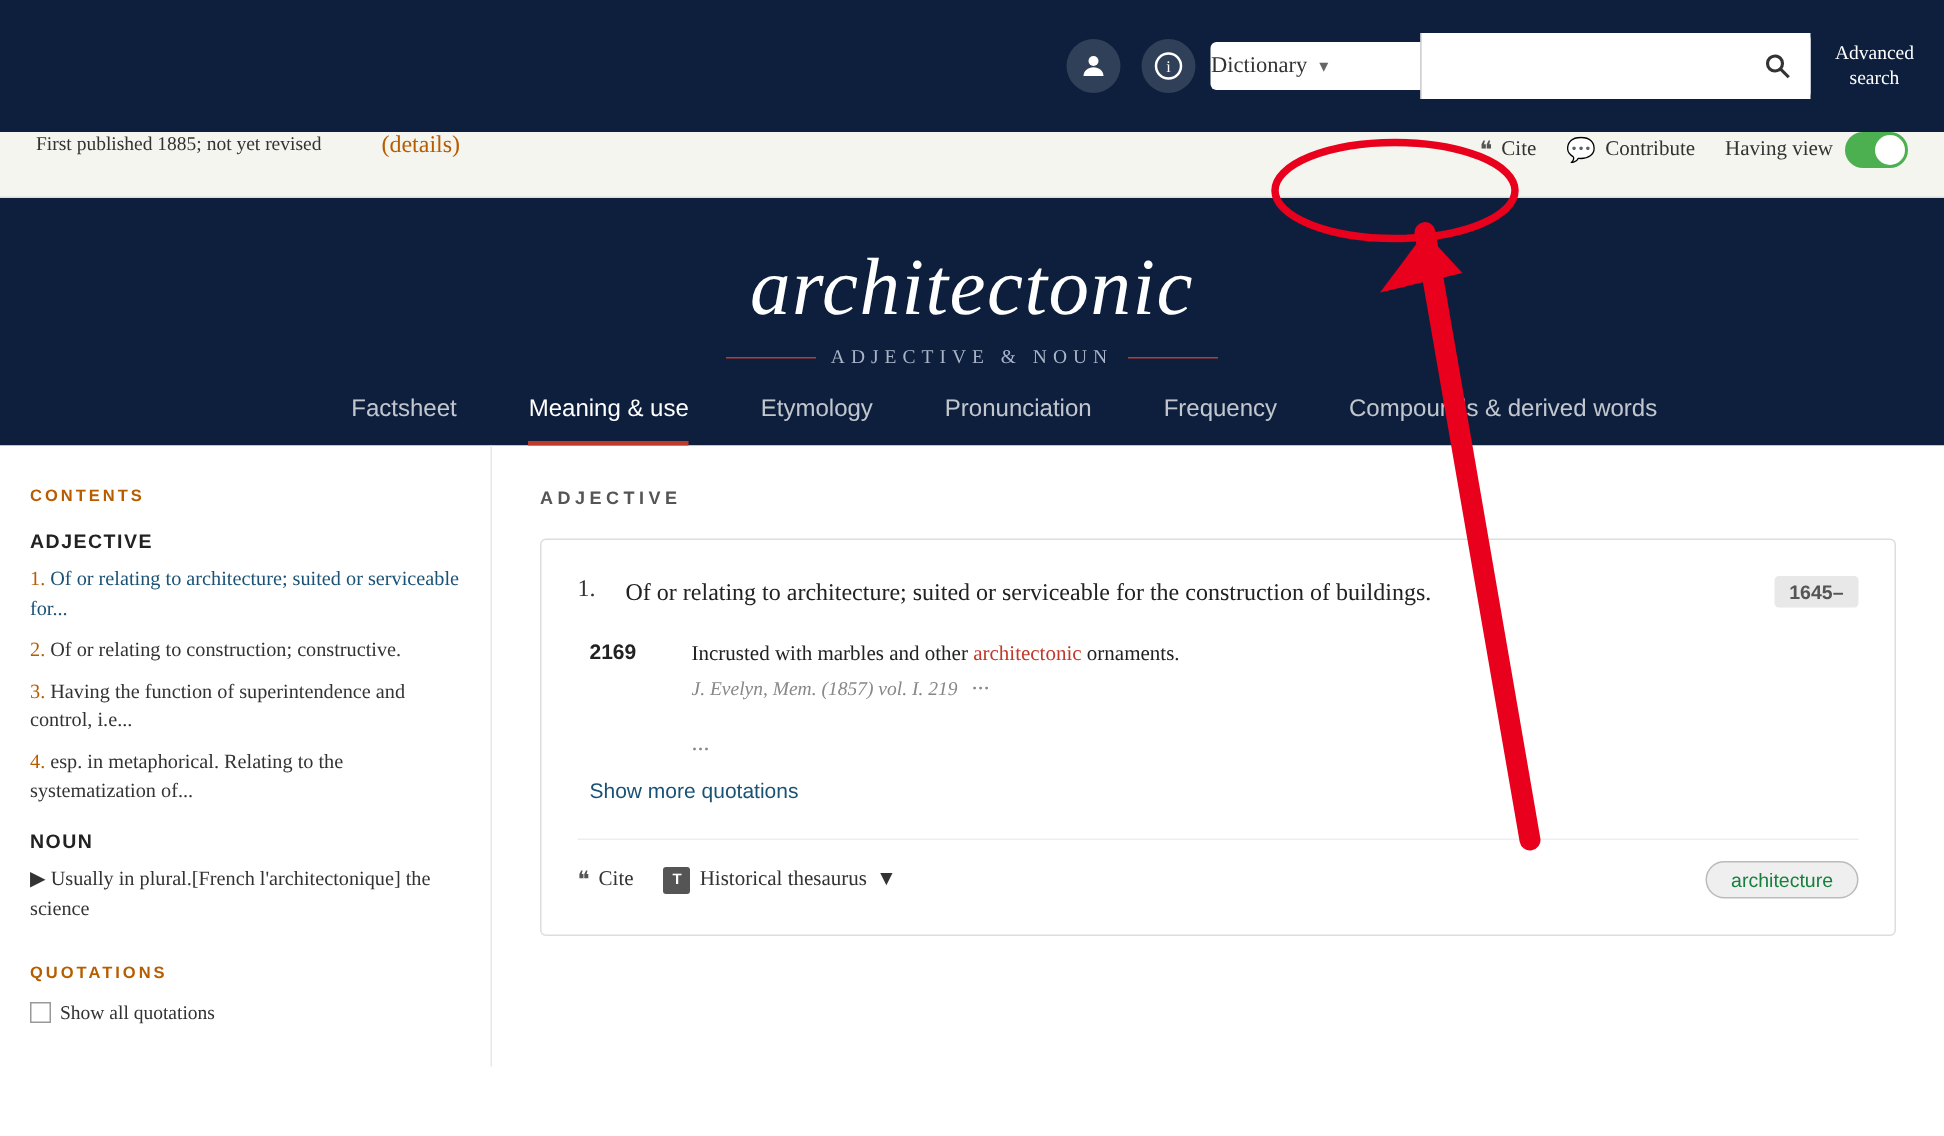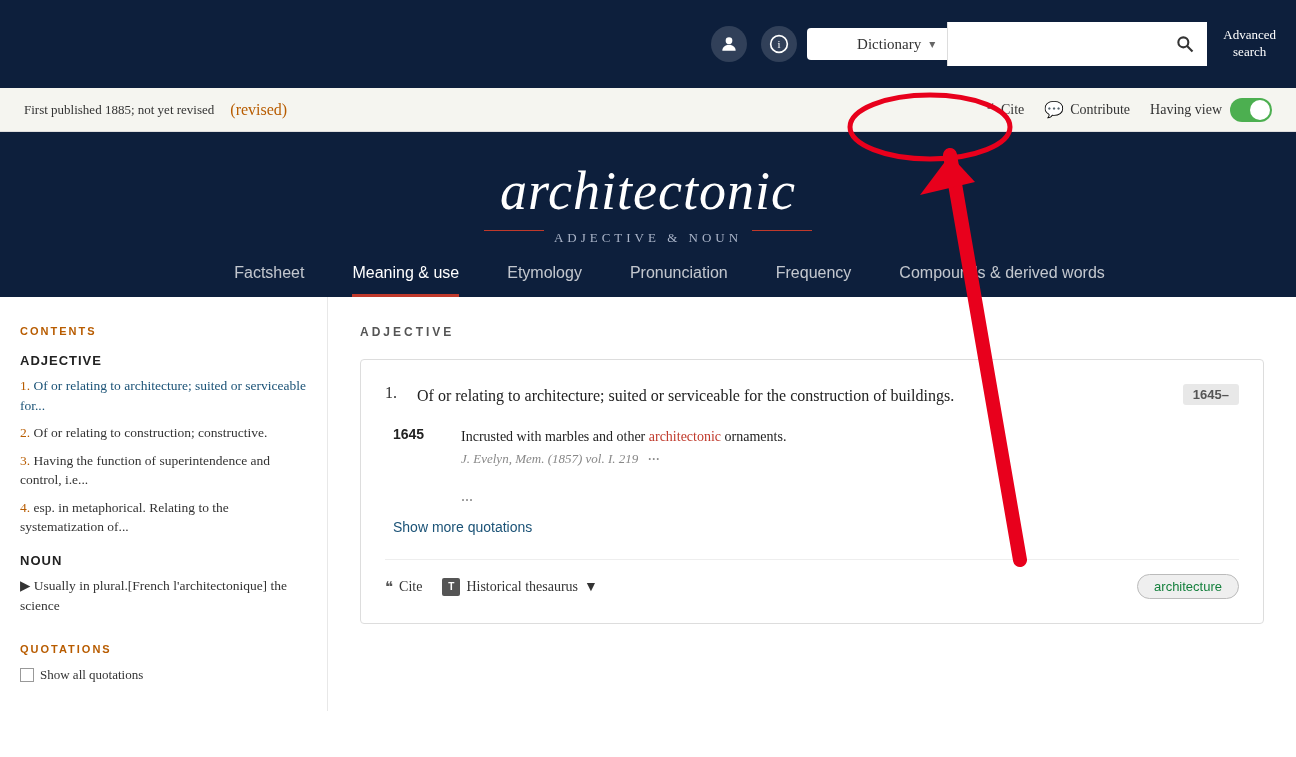--- a/index.html
+++ b/index.html
@@ -58,30 +58,29 @@
     }
     .search-area {
       display: flex;
       align-items: center;
       gap: 0;
     }
     .search-dropdown {
       background: #fff;
       border: none;
       border-radius: 4px 0 0 4px;
-      padding: 0 12px;
+      padding: 0 0;
       height: 32px;
       font-size: 15px;
       color: #333;
       display: flex;
       align-items: center;
       gap: 8px;
       min-width: 140px;
       cursor: pointer;
-      justify-content: flex-end;
     }
     .search-dropdown-arrow { color: #666; font-size: 12px; }
     .search-input-wrap {
       position: relative;
       display: flex;
       align-items: center;
     }
     .search-input {
       height: 44px;
       width: 260px;
@@ -117,22 +116,22 @@
       max-width: 70px;
     }
 
     
     .subheader {
       background: #f5f5f0;
       border-bottom: 1px solid #ddd;
       padding: 0 24px;
       height: 44px;
       display: flex;
-      align-items: center;
-      gap: 16px;
+      align-items: flex-start;
+      gap: 40px;
     }
     .subheader-text {
       font-size: 13px;
       color: #333;
     }
     .subheader-link {
       color: #b85c00;
       cursor: pointer;
       text-decoration: none;
     }
@@ -193,21 +192,21 @@
       font-style: italic;
       letter-spacing: 1px;
     }
     .word-pos {
       font-size: 13px;
       color: #aab4c8;
       letter-spacing: 4px;
       text-transform: uppercase;
       margin: 8px 0 0 0;
       display: flex;
-      align-items: flex-start;
+      align-items: center;
       justify-content: center;
       gap: 10px;
     }
     .pos-line {
       width: 60px;
       height: 1px;
       background: #c0392b;
     }
     .word-nav {
       display: flex;
@@ -484,21 +483,21 @@
           </svg>
       </button>
     </div>
   </div>
   <div class="advanced-search" style="white-space:pre-line;margin-left:16px;">Advanced
 search</div>
 </div>
 
 <div class="subheader">
   <span class="subheader-text">First published 1885; not yet revised</span>
-  <a class="subheader-link">(revised)</a>
+  <a class="subheader-link">(details)</a>
   <div class="subheader-spacer"></div>
   <div class="subheader-actions">
     <button class="action-btn">
       <span class="action-icon">❝</span>
       <span>Cite</span>
     </button>
     <button class="action-btn">
       <span class="action-icon">💬</span>
       <span>Contribute</span>
     </button>
@@ -568,21 +567,21 @@
       <div class="def-header">
         <span class="def-num">1.</span>
         <span class="def-text">
           Of or relating to architecture; suited or serviceable for the constr<span>uction of buildings.</span>
         </span>
         <span class="def-year">1645–</span>
       </div>
 
       
       <div class="quotation-row">
-        <span class="quot-year">1645</span>
+        <span class="quot-year">2169</span>
         <div class="quot-content">
           <div class="quot-text">
             Incrusted with marbles and other <span class="word-ref">architectonic</span> ornaments.
           </div>
           <div class="quot-source">
             J. Evelyn, <span class="title">Mem.</span> (1857) vol. I. 219
             <span class="quot-dots">···</span>
           </div>
         </div>
       </div>

